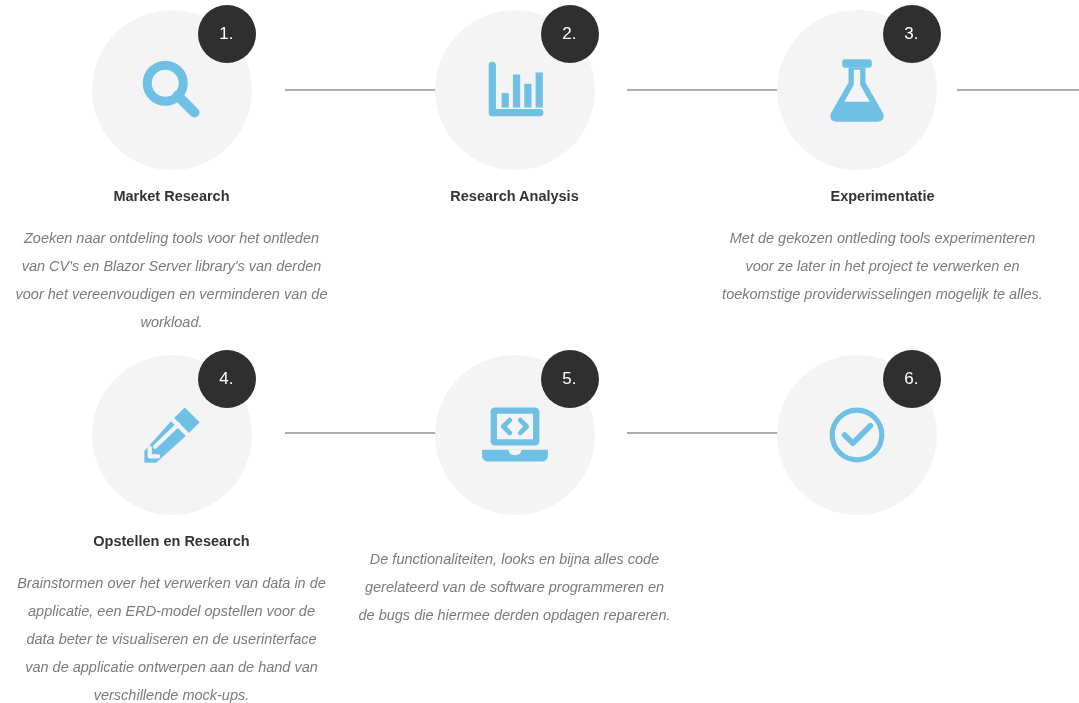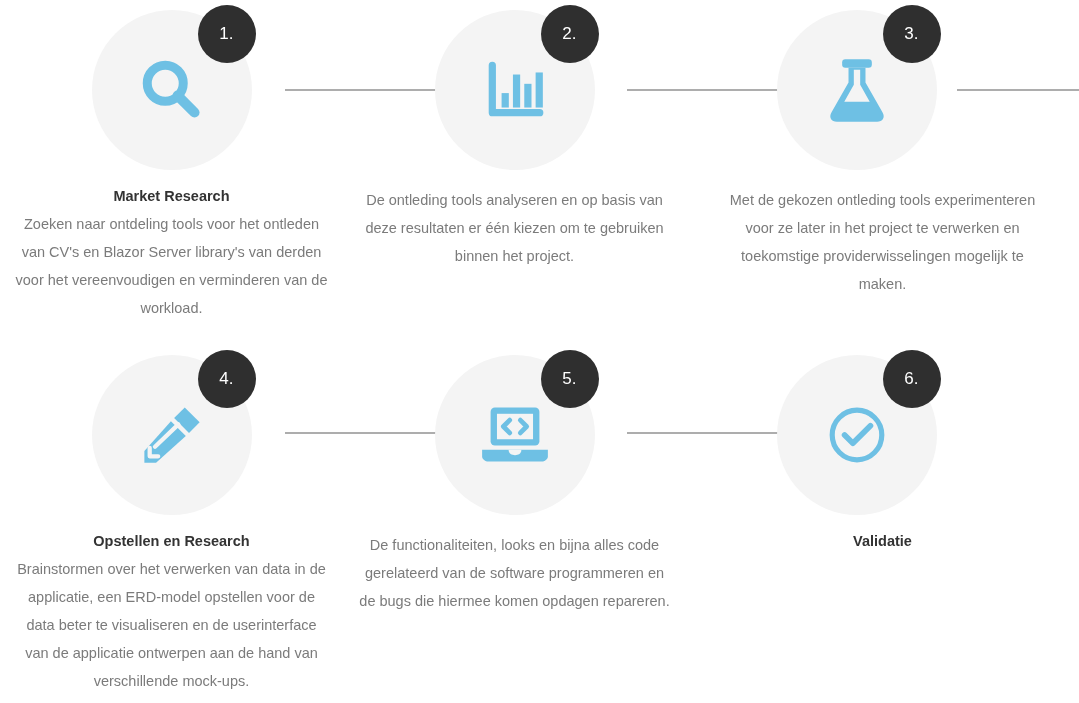--- a/index.html
+++ b/index.html
@@ -106,26 +106,27 @@
 
   .step-title {
     margin-top: 4px;
     text-align: center;
     font-size: 14.5px;
     font-weight: bold;
     color: #333333;
     line-height: 20px;
   }
   .step-desc {
-    margin: 4px auto 0 auto;
+    margin: 18px auto 0 auto;
     width: 316px;
     text-align: center;
     font-size: 14.5px;
     color: #7b7b7b;
     line-height: 28px;
+    font-style: italic;
   }
   .step.step-right .step-desc { width: 330px; }
 
   svg.icon { display: block; }
 </style>
 </head>
 <body>
 
 <div class="process-wrap">
 
@@ -159,36 +160,37 @@
           <svg class="icon" width="66" height="66" viewBox="0 0 64 64" fill="none">
             <path d="M10 8 L10 54 L56 54" stroke="#6EC0E4" stroke-width="7" stroke-linecap="round" stroke-linejoin="round"></path>
             <rect x="19" y="35" width="7" height="14" fill="#6EC0E4"></rect>
             <rect x="30" y="17" width="7" height="32" fill="#6EC0E4"></rect>
             <rect x="41" y="26" width="7" height="23" fill="#6EC0E4"></rect>
             <rect x="52" y="15" width="7" height="34" fill="#6EC0E4"></rect>
           </svg>
         </div>
         <div class="badge">2.</div>
       </div>
-      <div class="step-desc">De ontleding tools analyseren en op basis van deze resultaten er één kiezen om te gebruiken binnen het project.</div>
+      <div class="step-title">Research Analysis</div>
     </div>
 
     <div class="step step-right">
       <div class="circle-area">
         <div class="big-circle"></div>
         <div class="icon-holder">
           <svg class="icon" width="64" height="70" viewBox="0 0 60 66" fill="none">
             <rect x="16" y="4" width="28" height="8" rx="3" fill="#6EC0E4"></rect>
             <path d="M22 12 L22 26 L6 54 C3 59 6 63 11 63 L49 63 C54 63 57 59 54 54 L38 26 L38 12 Z" fill="#6EC0E4"></path>
             <path d="M27 14 L27 28 L18 44 L42 44 L33 28 L33 14 Z" fill="#f4f4f4"></path>
           </svg>
         </div>
         <div class="badge">3.</div>
       </div>
-      <div class="step-desc">Met de gekozen ontleding tools experimenteren voor ze later in het project te verwerken en toekomstige providerwisselingen mogelijk te maken.</div>
+      <div class="step-title">Experimentatie</div>
+      <div class="step-desc">Met de gekozen ontleding tools experimenteren voor ze later in het project te verwerken en toekomstige providerwisselingen mogelijk te alles.</div>
     </div>
 
   </div>
 
   <div class="row row-2">
 
     <div class="step">
       <div class="circle-area">
         <div class="big-circle"></div>
         <div class="icon-holder">
@@ -213,32 +215,31 @@
             <rect x="10" y="3" width="46" height="36" rx="4" fill="#6EC0E4"></rect>
             <rect x="16" y="9" width="34" height="24" fill="#f4f4f4"></rect>
             <path d="M28 15 L22 21 L28 27" stroke="#6EC0E4" stroke-width="4.5" fill="none" stroke-linecap="round" stroke-linejoin="round"></path>
             <path d="M38 15 L44 21 L38 27" stroke="#6EC0E4" stroke-width="4.5" fill="none" stroke-linecap="round" stroke-linejoin="round"></path>
             <path d="M2 43 L64 43 L64 49 C64 52 61 54 58 54 L8 54 C5 54 2 52 2 49 Z" fill="#6EC0E4"></path>
             <path d="M27 43 L39 43 C39 47 36 48 33 48 C30 48 27 47 27 43 Z" fill="#f4f4f4"></path>
           </svg>
         </div>
         <div class="badge">5.</div>
       </div>
-      <div class="step-desc">De functionaliteiten, looks en bijna alles code gerelateerd van de software programmeren en de bugs die hiermee komen opdagen repareren.</div>
+      <div class="step-desc">De functionaliteiten, looks en bijna alles code gerelateerd van de software programmeren en de bugs die hiermee derden opdagen repareren.</div>
     </div>
 
     <div class="step step-right">
       <div class="circle-area">
         <div class="big-circle"></div>
         <div class="icon-holder">
           <svg class="icon" width="62" height="62" viewBox="0 0 60 60" fill="none">
             <circle cx="30" cy="30" r="24" stroke="#6EC0E4" stroke-width="5"></circle>
             <path d="M18 30 L26 38 L43 21" stroke="#6EC0E4" stroke-width="5.5" fill="none" stroke-linecap="round" stroke-linejoin="round"></path>
           </svg>
         </div>
         <div class="badge">6.</div>
       </div>
-      <div class="step-title">Validatie</div>
     </div>
 
   </div>
 
 </div>
 
 </body></html>

